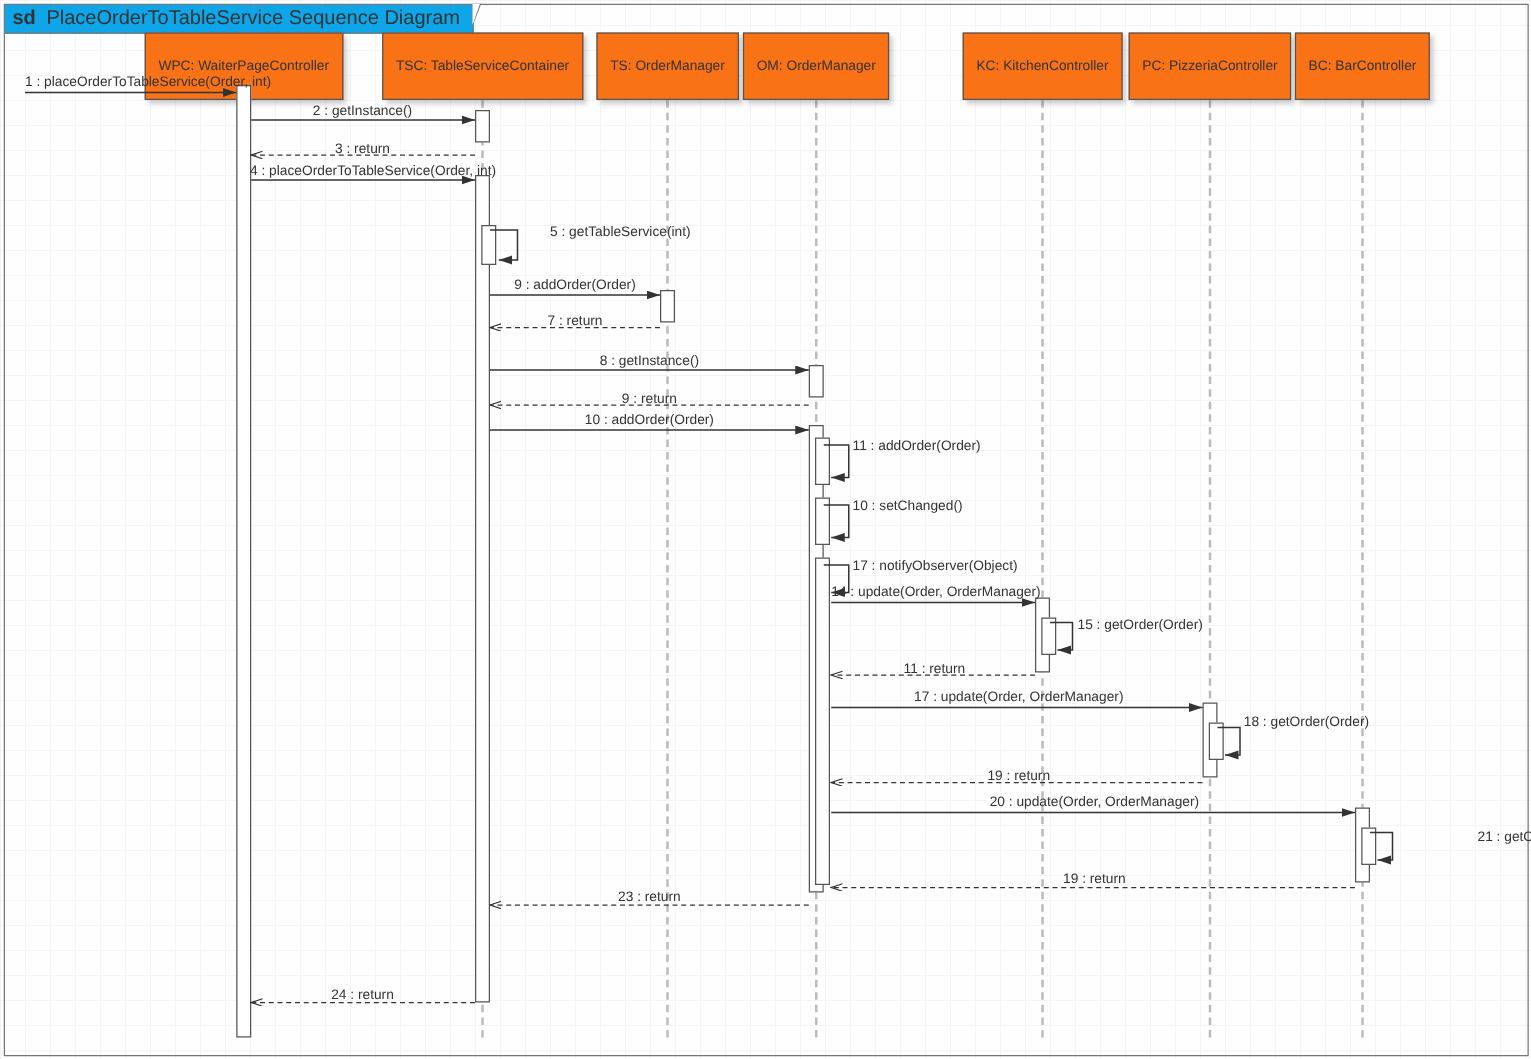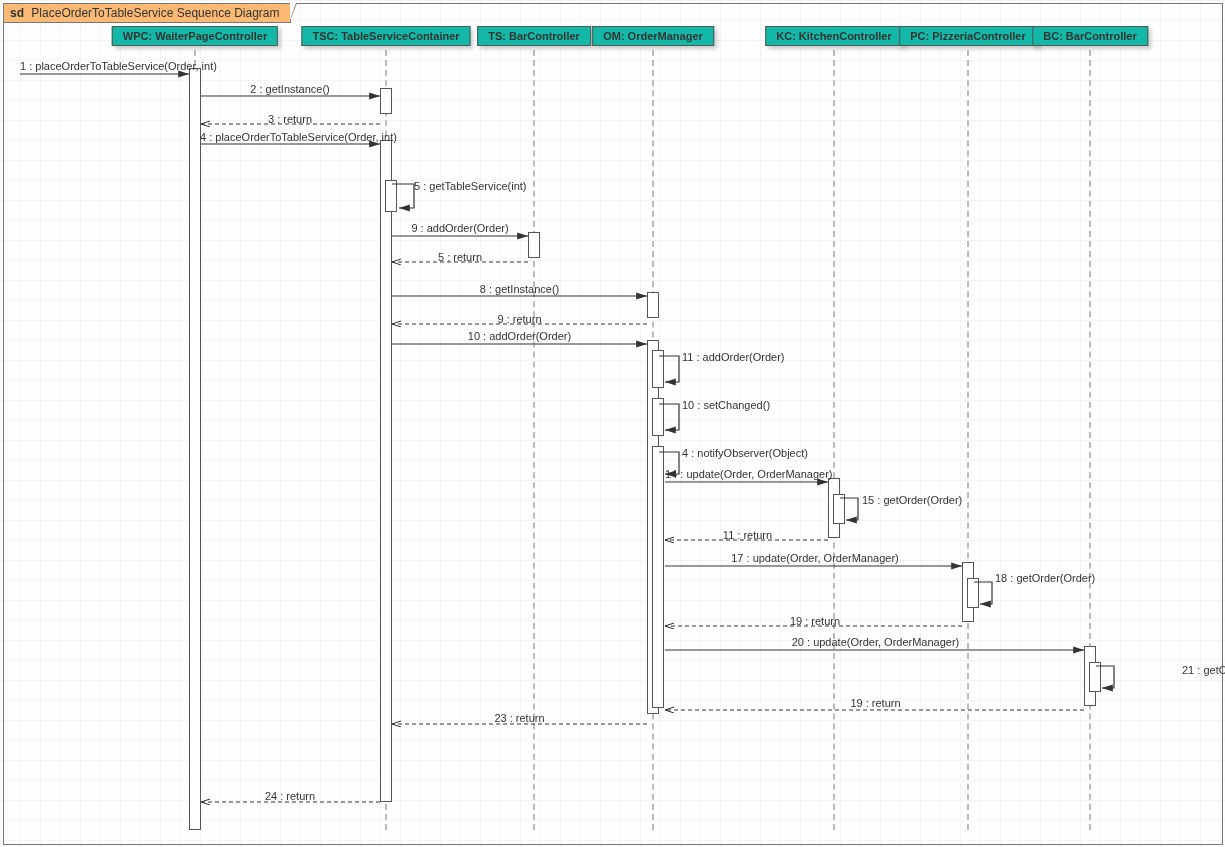--- a/index.html
+++ b/index.html
@@ -13,41 +13,41 @@
       repeating-linear-gradient(to bottom,#f2f5f8 0 1px, transparent 1px 20px),
       #fefefe;
     position:relative;
   }
   .outer{
     position:absolute;left:3px;top:3px;width:1218px;height:840px;
     border:1px solid #777;background:transparent;
   }
   .frame-tab{
     position:absolute;left:0;top:0;
-    background:#fdba74;border:1px solid #777;border-left:none;border-top:none;
+    background:#0ea5e9;border:1px solid #777;border-left:none;border-top:none;
     padding:2px 10px 2px 6px;
-    font-size:12px;
+    font-size:16px;
   }
   .frame-tab .sd{font-weight:bold;margin-right:4px;}
   .frame-tab::after{
     content:"";position:absolute;right:-6px;top:-1px;width:0;height:0;
     border-top:17px solid #fff;border-right:6px solid transparent;
   }
   .frame-tab::before{
     content:"";position:absolute;right:-7px;top:-1px;width:0;height:0;
     border-top:18px solid #777;border-right:7px solid transparent;
   }
   .lifeline-head{
     position:absolute;
     min-width:70px;
-    padding:3px 10px;
-    background:#14b8a6;
+    padding:20px 10px;
+    background:#f97316;
     border:1px solid #555;
     text-align:center;
-    font-weight:bold;
+    font-weight:normal;
     transform:translateX(-50%);
     box-shadow:3px 3px 4px rgba(0,0,0,0.2);
     white-space:nowrap;
   }
   .lifeline{
     position:absolute;top:50px;height:780px;width:0;
     border-left:2px dashed #bbb;
     transform:translateX(-1px);
   }
   .act{
@@ -75,21 +75,21 @@
 <div class="lifeline" style="left:195px"></div>
 <div class="lifeline" style="left:386px"></div>
 <div class="lifeline" style="left:534px"></div>
 <div class="lifeline" style="left:653px"></div>
 <div class="lifeline" style="left:834px"></div>
 <div class="lifeline" style="left:968px"></div>
 <div class="lifeline" style="left:1090px"></div>
 
 <div class="lifeline-head" style="left:195px;top:26px">WPC: WaiterPageController</div>
 <div class="lifeline-head" style="left:386px;top:26px">TSC: TableServiceContainer</div>
-<div class="lifeline-head" style="left:534px;top:26px">TS: BarController</div>
+<div class="lifeline-head" style="left:534px;top:26px">TS: OrderManager</div>
 <div class="lifeline-head" style="left:653px;top:26px">OM: OrderManager</div>
 <div class="lifeline-head" style="left:834px;top:26px">KC: KitchenController</div>
 <div class="lifeline-head" style="left:968px;top:26px">PC: PizzeriaController</div>
 <div class="lifeline-head" style="left:1090px;top:26px">BC: BarController</div>
 
 <div class="act" style="left:195px;top:68px;height:760px"></div>
 <div class="act" style="left:386px;top:88px;height:24px"></div>
 <div class="act" style="left:386px;top:140px;height:660px"></div>
 <div class="act" style="left:391px;top:180px;height:30px"></div>
 <div class="act" style="left:534px;top:232px;height:24px"></div>
@@ -102,29 +102,29 @@
 <div class="act" style="left:839px;top:494px;height:28px"></div>
 <div class="act" style="left:968px;top:562px;height:58px"></div>
 <div class="act" style="left:973px;top:578px;height:28px"></div>
 <div class="act" style="left:1090px;top:646px;height:58px"></div>
 <div class="act" style="left:1095px;top:662px;height:28px"></div>
 
 <div class="msg-label" style="left:20px;top:60px;width:165px">1 : placeOrderToTableService(Order, int)</div>
 <div class="msg-label" style="left:200px;top:83px;width:180px">2 : getInstance()</div>
 <div class="msg-label" style="left:200px;top:113px;width:180px">3 : return</div>
 <div class="msg-label" style="left:200px;top:131px;width:180px">4 : placeOrderToTableService(Order, int)</div>
-<div class="msg-label" style="left:414px;top:180px;text-align:center">5 : getTableService(int)</div>
+<div class="msg-label" style="left:440px;top:180px;text-align:center">5 : getTableService(int)</div>
 <div class="msg-label" style="left:392px;top:222px;width:136px">9 : addOrder(Order)</div>
-<div class="msg-label" style="left:392px;top:251px;width:136px">5 : return</div>
+<div class="msg-label" style="left:392px;top:251px;width:136px">7 : return</div>
 <div class="msg-label" style="left:392px;top:283px;width:255px">8 : getInstance()</div>
 <div class="msg-label" style="left:392px;top:313px;width:255px">9 : return</div>
 <div class="msg-label" style="left:392px;top:330px;width:255px">10 : addOrder(Order)</div>
 <div class="msg-label" style="left:682px;top:351px;text-align:right">11 : addOrder(Order)</div>
 <div class="msg-label" style="left:682px;top:399px;text-align:left">10 : setChanged()</div>
-<div class="msg-label" style="left:682px;top:447px;text-align:left">4 : notifyObserver(Object)</div>
+<div class="msg-label" style="left:682px;top:447px;text-align:left">17 : notifyObserver(Object)</div>
 <div class="msg-label" style="left:665px;top:468px;width:165px">14 : update(Order, OrderManager)</div>
 <div class="msg-label" style="left:862px;top:494px;text-align:center">15 : getOrder(Order)</div>
 <div class="msg-label" style="left:665px;top:529px;width:165px">11 : return</div>
 <div class="msg-label" style="left:665px;top:552px;width:300px">17 : update(Order, OrderManager)</div>
 <div class="msg-label" style="left:995px;top:572px;text-align:left">18 : getOrder(Order)</div>
 <div class="msg-label" style="left:665px;top:615px;width:300px">19 : return</div>
 <div class="msg-label" style="left:665px;top:636px;width:421px">20 : update(Order, OrderManager)</div>
 <div class="msg-label" style="left:1182px;top:664px;text-align:right">21 : getOrder(Order)</div>
 <div class="msg-label" style="left:665px;top:697px;width:421px">19 : return</div>
 <div class="msg-label" style="left:392px;top:712px;width:255px">23 : return</div>

